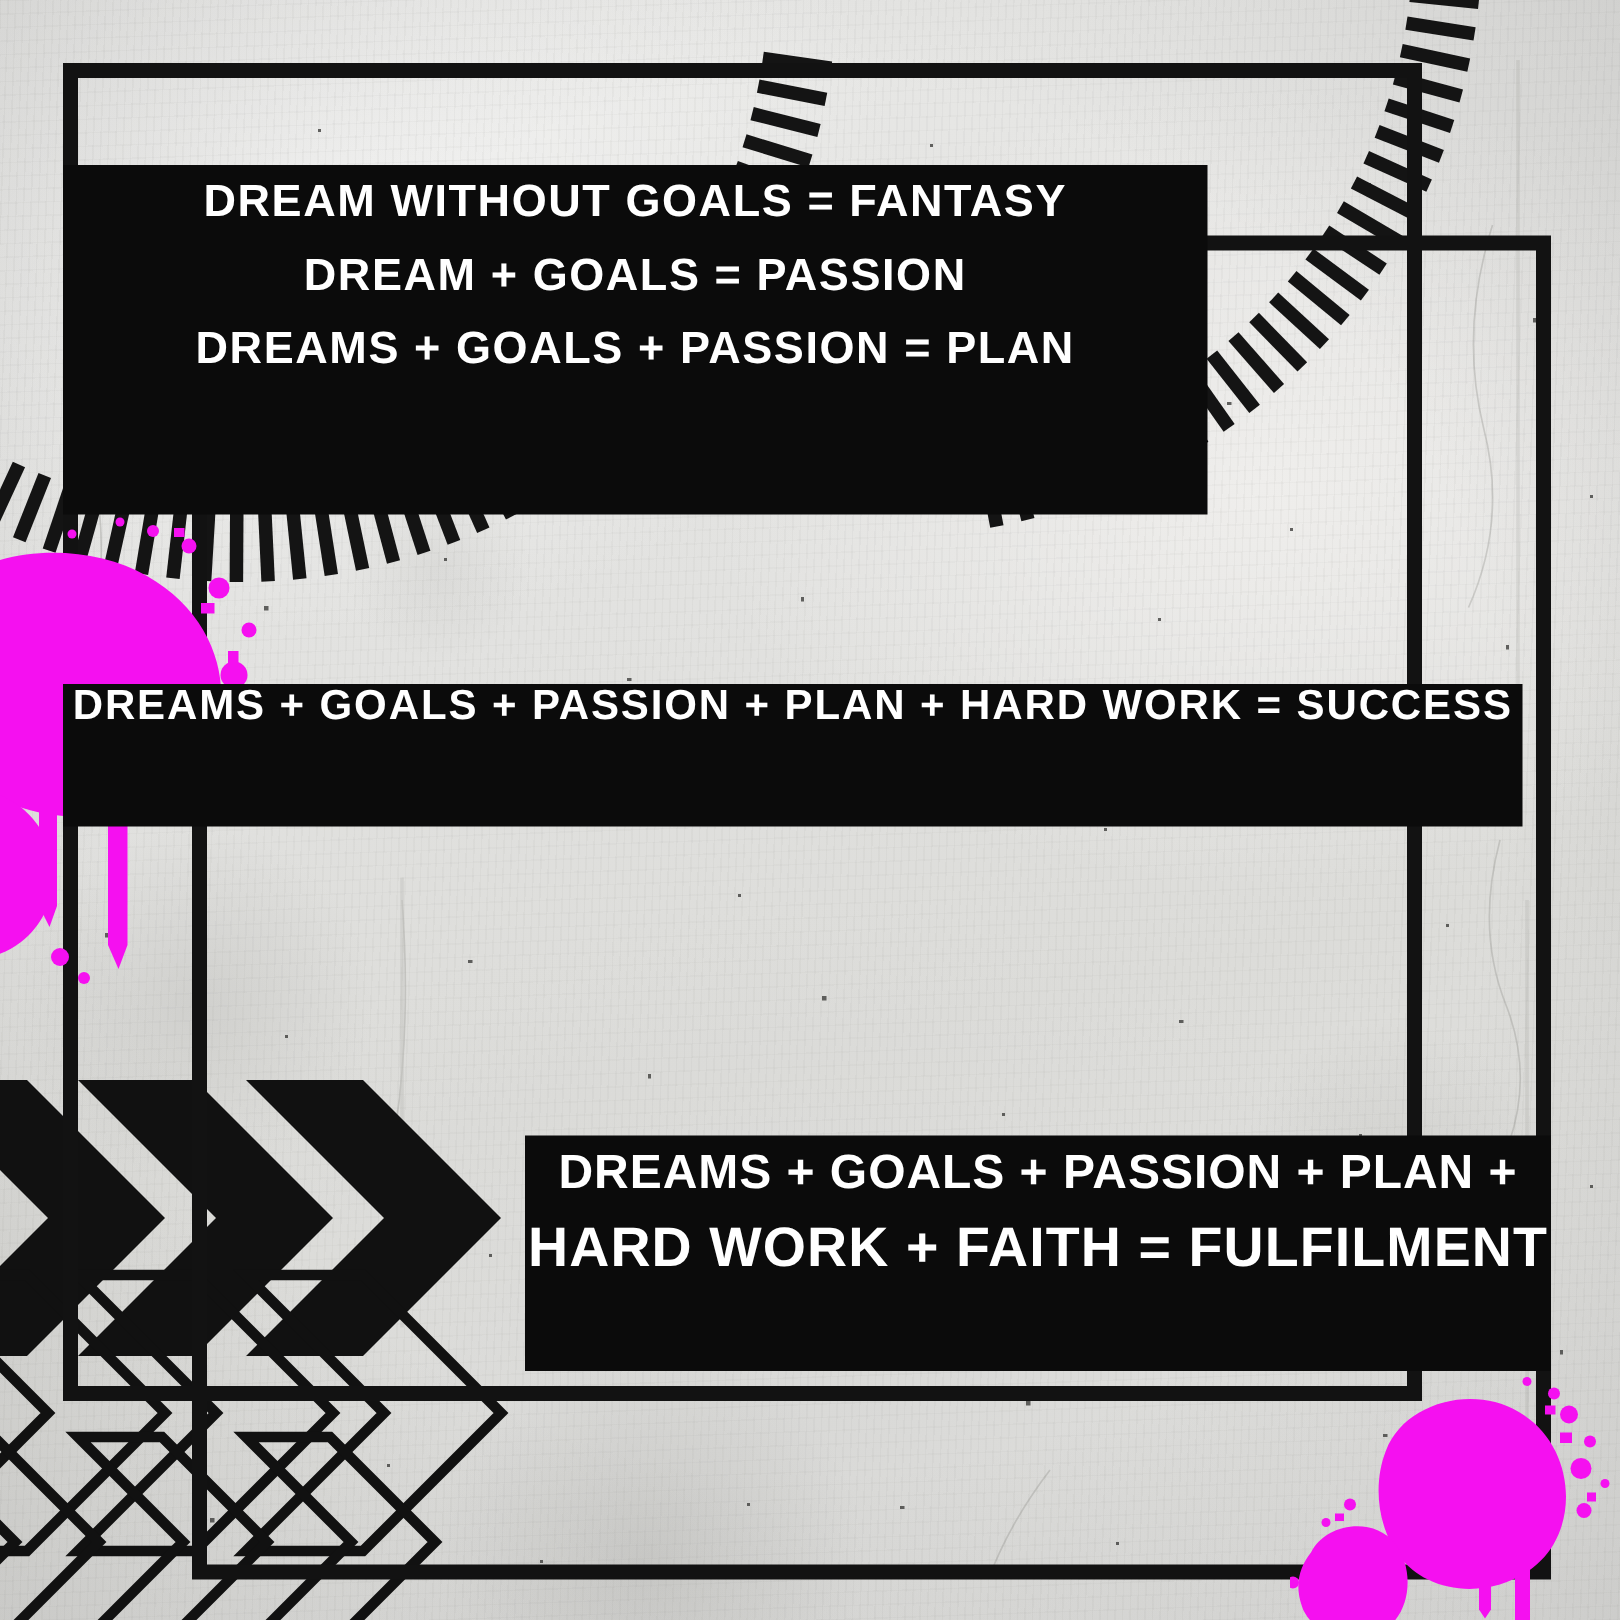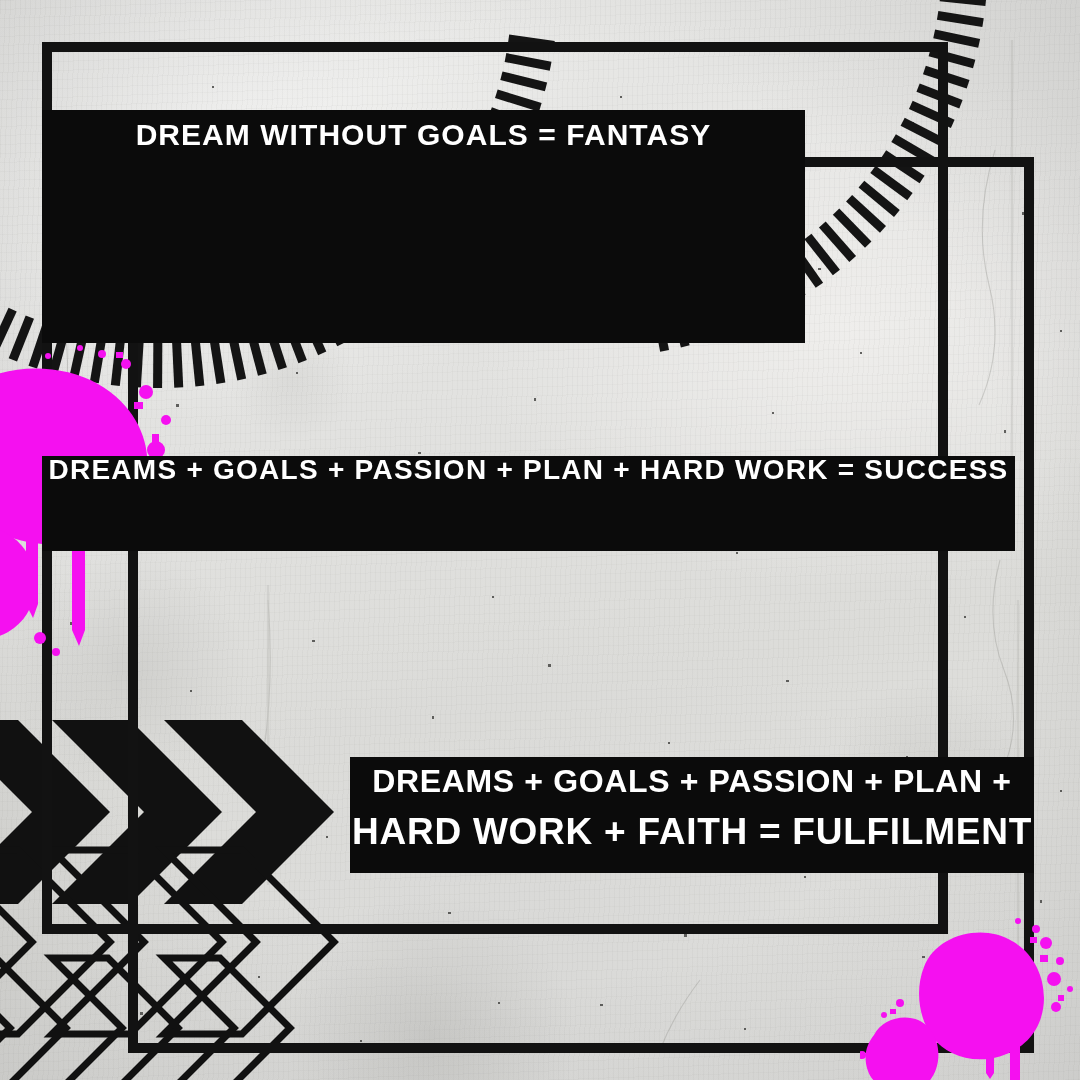--- a/index.html
+++ b/index.html
@@ -55,21 +55,21 @@
   
   .splat{position:absolute;pointer-events:none;}
   #splat-left{left:-70px;top:340px;width:320px;height:340px;}
   #splat-bottom-right{left:860px;top:915px;width:230px;height:175px;}
 
   
   .band{position:absolute;background:#0b0b0b;display:flex;flex-direction:column;
         align-items:center;justify-content:flex-start;box-sizing:border-box;}
   #band-top{left:42px;top:110px;width:763px;height:233px;padding:0 14px;}
   #band-mid{left:42px;top:456px;width:973px;height:95px;}
-  #band-bottom{left:350px;top:757px;width:684px;height:116px;padding:0 18px;}
+  #band-bottom{left:350px;top:757px;width:684px;height:157px;padding:0 18px;}
 
   .line{
     color:#ffffff;
     font-weight:700;
     letter-spacing:.035em;
     text-align:center;
     white-space:nowrap;
     line-height:1.0;
   }
   #band-top .line{font-size:30px;margin:9.5px 0;}
@@ -327,20 +327,22 @@
         <circle cx="2" cy="140" r="4"></circle>
       <rect x="180" y="40" width="8" height="7"></rect>
         <rect x="198" y="80" width="6" height="6"></rect>
       <rect x="170" y="22" width="7" height="6"></rect>
         <rect x="30" y="94" width="6" height="5"></rect>
     </g>
   </svg>
 
   <div class="band" id="band-top">
     <div class="line">DREAM WITHOUT GOALS = FANTASY</div>
+    <div class="line">DREAM + GOALS = PASSION</div>
+    <div class="line">DREAMS + GOALS + PASSION = PLAN</div>
   </div>
 
   <div class="band" id="band-mid">
     <div class="line" style="font-size: 28px;">DREAMS + GOALS + PASSION + PLAN + HARD WORK = SUCCESS</div>
   </div>
 
   <div class="band" id="band-bottom">
     <div class="line" style="font-size: 32px;">DREAMS + GOALS + PASSION + PLAN +</div>
     <div class="line">HARD WORK + FAITH = FULFILMENT</div>
   </div>

